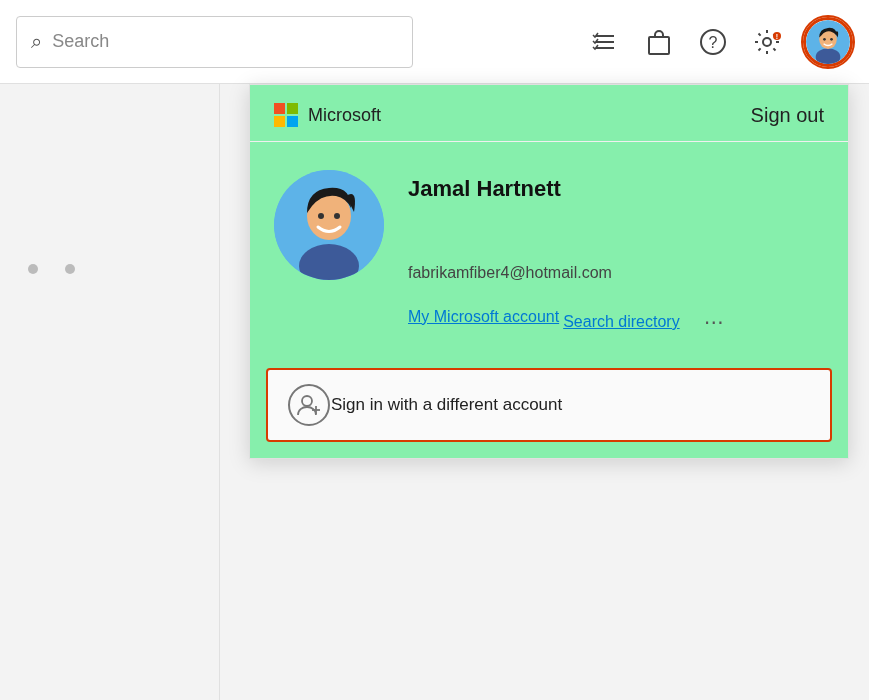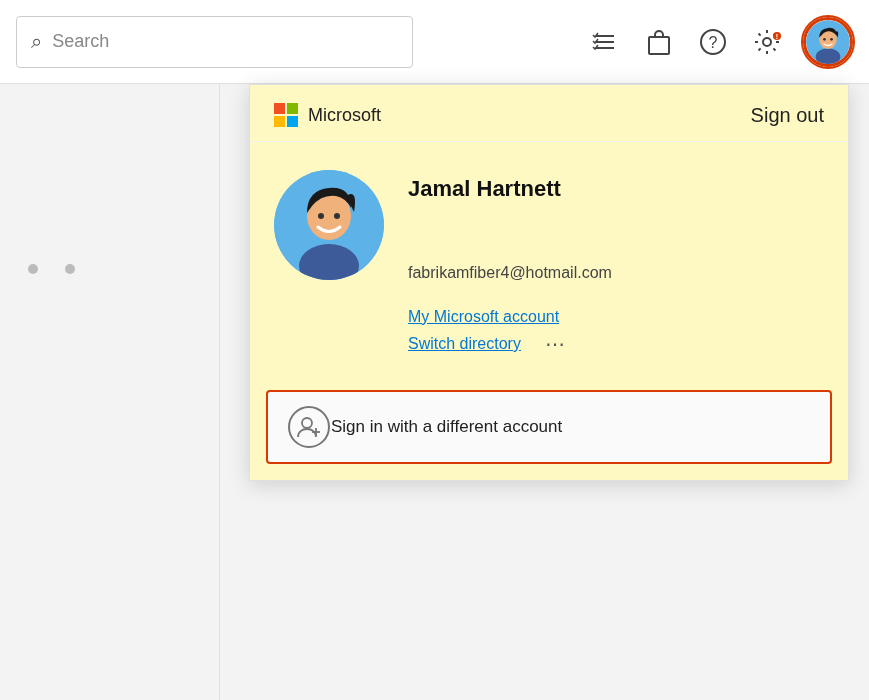--- a/index.html
+++ b/index.html
@@ -101,21 +101,21 @@
       flex: 1;
       background: #f3f3f3;
     }
 
     
     .dropdown-panel {
       position: absolute;
       top: 0;
       right: 20px;
       width: 600px;
-      background: #fef9c3;
+      background: #86efac;
       box-shadow: 0 4px 20px rgba(0,0,0,0.15);
       border: 1px solid #e0e0e0;
       z-index: 100;
     }
 
     
     .panel-header {
       display: flex;
       align-items: center;
       justify-content: space-between;
@@ -183,21 +183,21 @@
     }
 
     .user-email {
       font-size: 16px;
       color: #444;
       margin-top: 40px;
     }
 
     .user-links {
       display: flex;
-      flex-direction: column;
+      flex-direction: row;
       gap: 4px;
       margin-top: 4px;
     }
 
     .user-link {
       font-size: 16px;
       color: #0078d4;
       text-decoration: underline;
       cursor: pointer;
     }
@@ -363,21 +363,21 @@
           <path d="M44 57 Q55 66 66 57" stroke="white" stroke-width="3" fill="none" stroke-linecap="round"></path>
         </svg>
       </div>
 
       <div class="user-info">
         <span class="user-name">Jamal Hartnett</span>
         <span class="user-email">fabrikamfiber4@hotmail.com</span>
         <div class="user-links">
           <span class="user-link">My Microsoft account</span>
           <div class="more-options-row">
-            <span class="user-link">Switch directory</span>
+            <span class="user-link">Search directory</span>
             <span class="more-dots">⋯</span>
           </div>
         </div>
       </div>
     </div>
 
     <div class="sign-in-section">
       <div class="sign-in-btn">
         <div class="sign-in-icon">
           <svg width="26" height="26" viewBox="0 0 26 26" fill="none" xmlns="http://www.w3.org/2000/svg">

